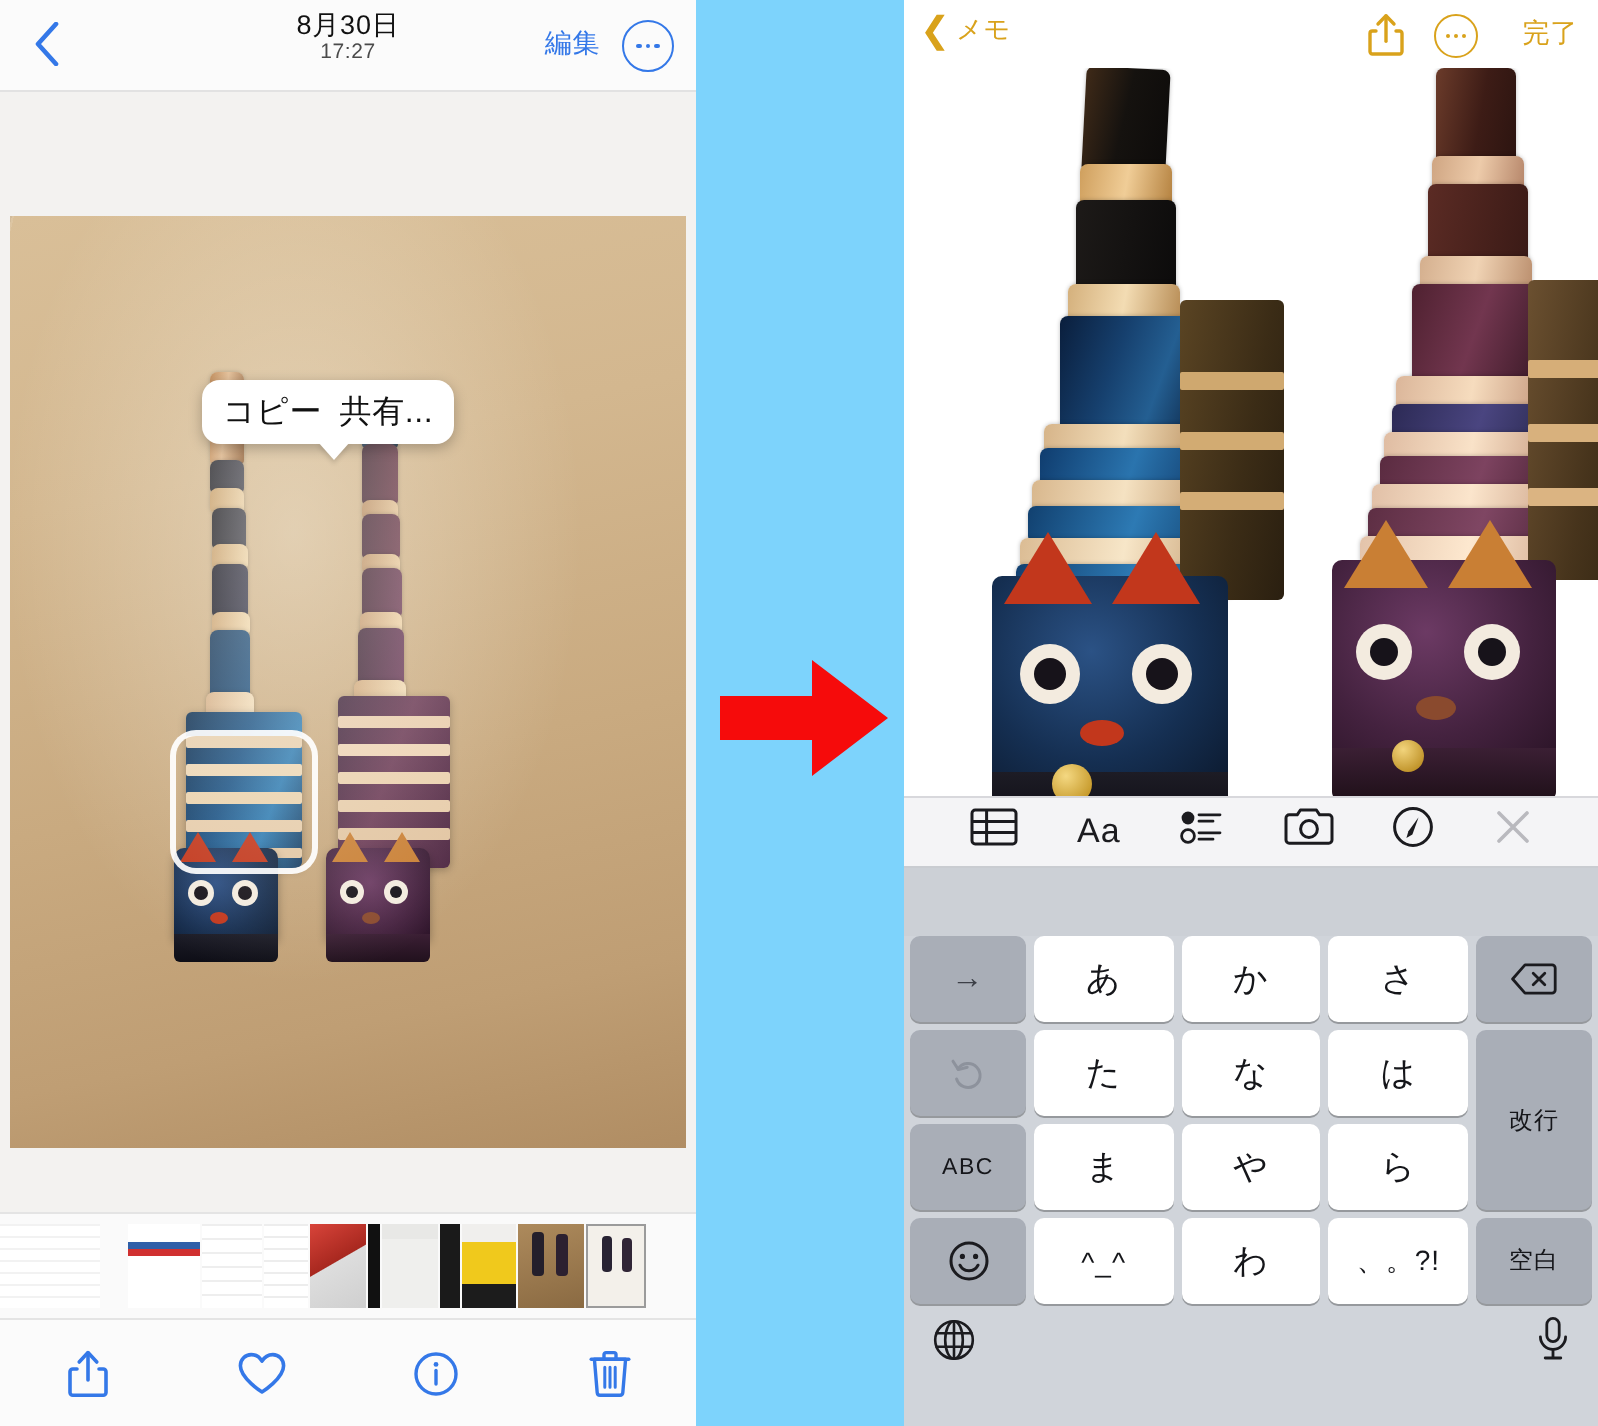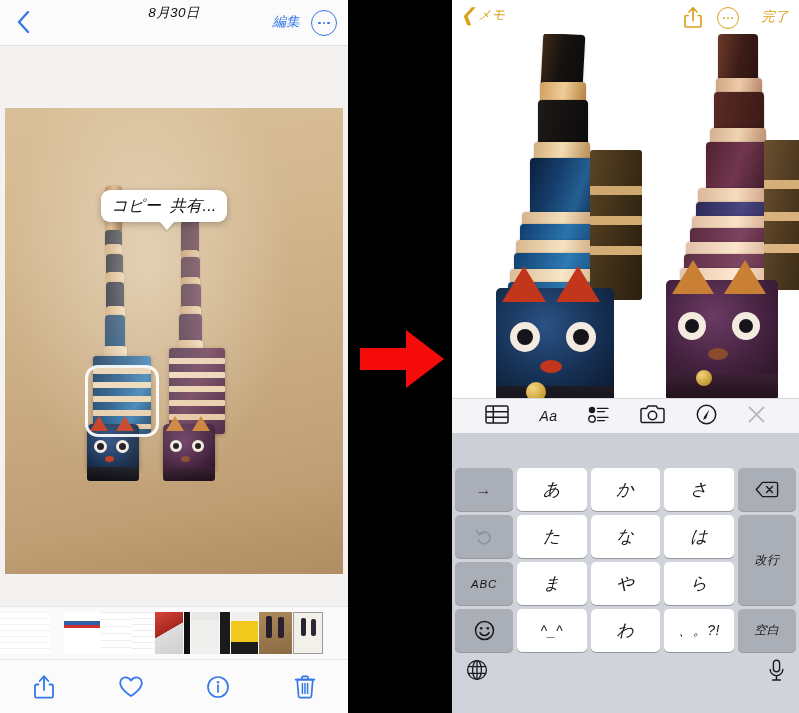--- a/index.html
+++ b/index.html
@@ -2,21 +2,21 @@
 <html><head>
 <meta charset="utf-8">
 <style>
   * { margin:0; padding:0; box-sizing:border-box; }
   html,body{
     width:799px; height:713px;
     background:#ffffff;
     font-family:"Liberation Sans", sans-serif;
     overflow:hidden;
   }
-  .stage{ position:relative; width:799px; height:713px; background:#000000;font-style:italic; }
+  .stage{ position:relative; width:799px; height:713px; background:#7dd3fc; }
 
   
   .left-phone{
     position:absolute; left:0; top:0; width:348px; height:713px;
     background:#fdfdfd; overflow:hidden;
   }
   .l-navbar{
     position:relative; height:46px; background:#fbfbfb;
     border-bottom:1px solid #e2e2e2;
   }
@@ -190,20 +190,21 @@
   <div class="left-phone">
 
     <div class="l-navbar">
       <div class="l-back">
         <svg width="13" height="22" viewBox="0 0 13 22">
           <path d="M11 1 L2 11 L11 21" fill="none" stroke="#3478e8" stroke-width="2.3" stroke-linecap="round" stroke-linejoin="round"></path>
         </svg>
       </div>
       <div class="l-title">
         <div class="d">8月30日</div>
+        <div class="t">17:27</div>
       </div>
       <div class="l-edit">編集</div>
       <div class="l-more">
         <i></i>
           <i></i>
           <i></i>
       </div>
     </div>
 
     <div class="l-photo">
@@ -448,21 +449,21 @@
     <div class="kb">
 
       <div class="kb-toolbar">
         <div>
           <svg width="24" height="19" viewBox="0 0 24 19">
             <rect x="1" y="1" width="22" height="17" rx="1.6" fill="none" stroke="#1b1b1f" stroke-width="1.5"></rect>
             <path d="M1 6.7 H23 M1 12.3 H23 M8.3 1 V18" stroke="#1b1b1f" stroke-width="1.5"></path>
           </svg>
         </div>
         <div>
-          <span style="font-size:14px; color:#1b1b1f; letter-spacing:.5px;">Aa</span>
+          <span style="font-size:17px; color:#1b1b1f; letter-spacing:.5px;">Aa</span>
         </div>
         <div>
           <svg width="22" height="19" viewBox="0 0 22 19">
             <circle cx="4" cy="5" r="3.2" fill="#1b1b1f"></circle>
             <circle cx="4" cy="14" r="3.2" fill="none" stroke="#1b1b1f" stroke-width="1.4"></circle>
             <path d="M9.5 3.4 H20 M9.5 6.6 H16.5 M9.5 12.4 H20 M9.5 15.6 H16.5" stroke="#1b1b1f" stroke-width="1.4" stroke-linecap="round"></path>
           </svg>
         </div>
         <div>
           <svg width="25" height="19" viewBox="0 0 25 19">

